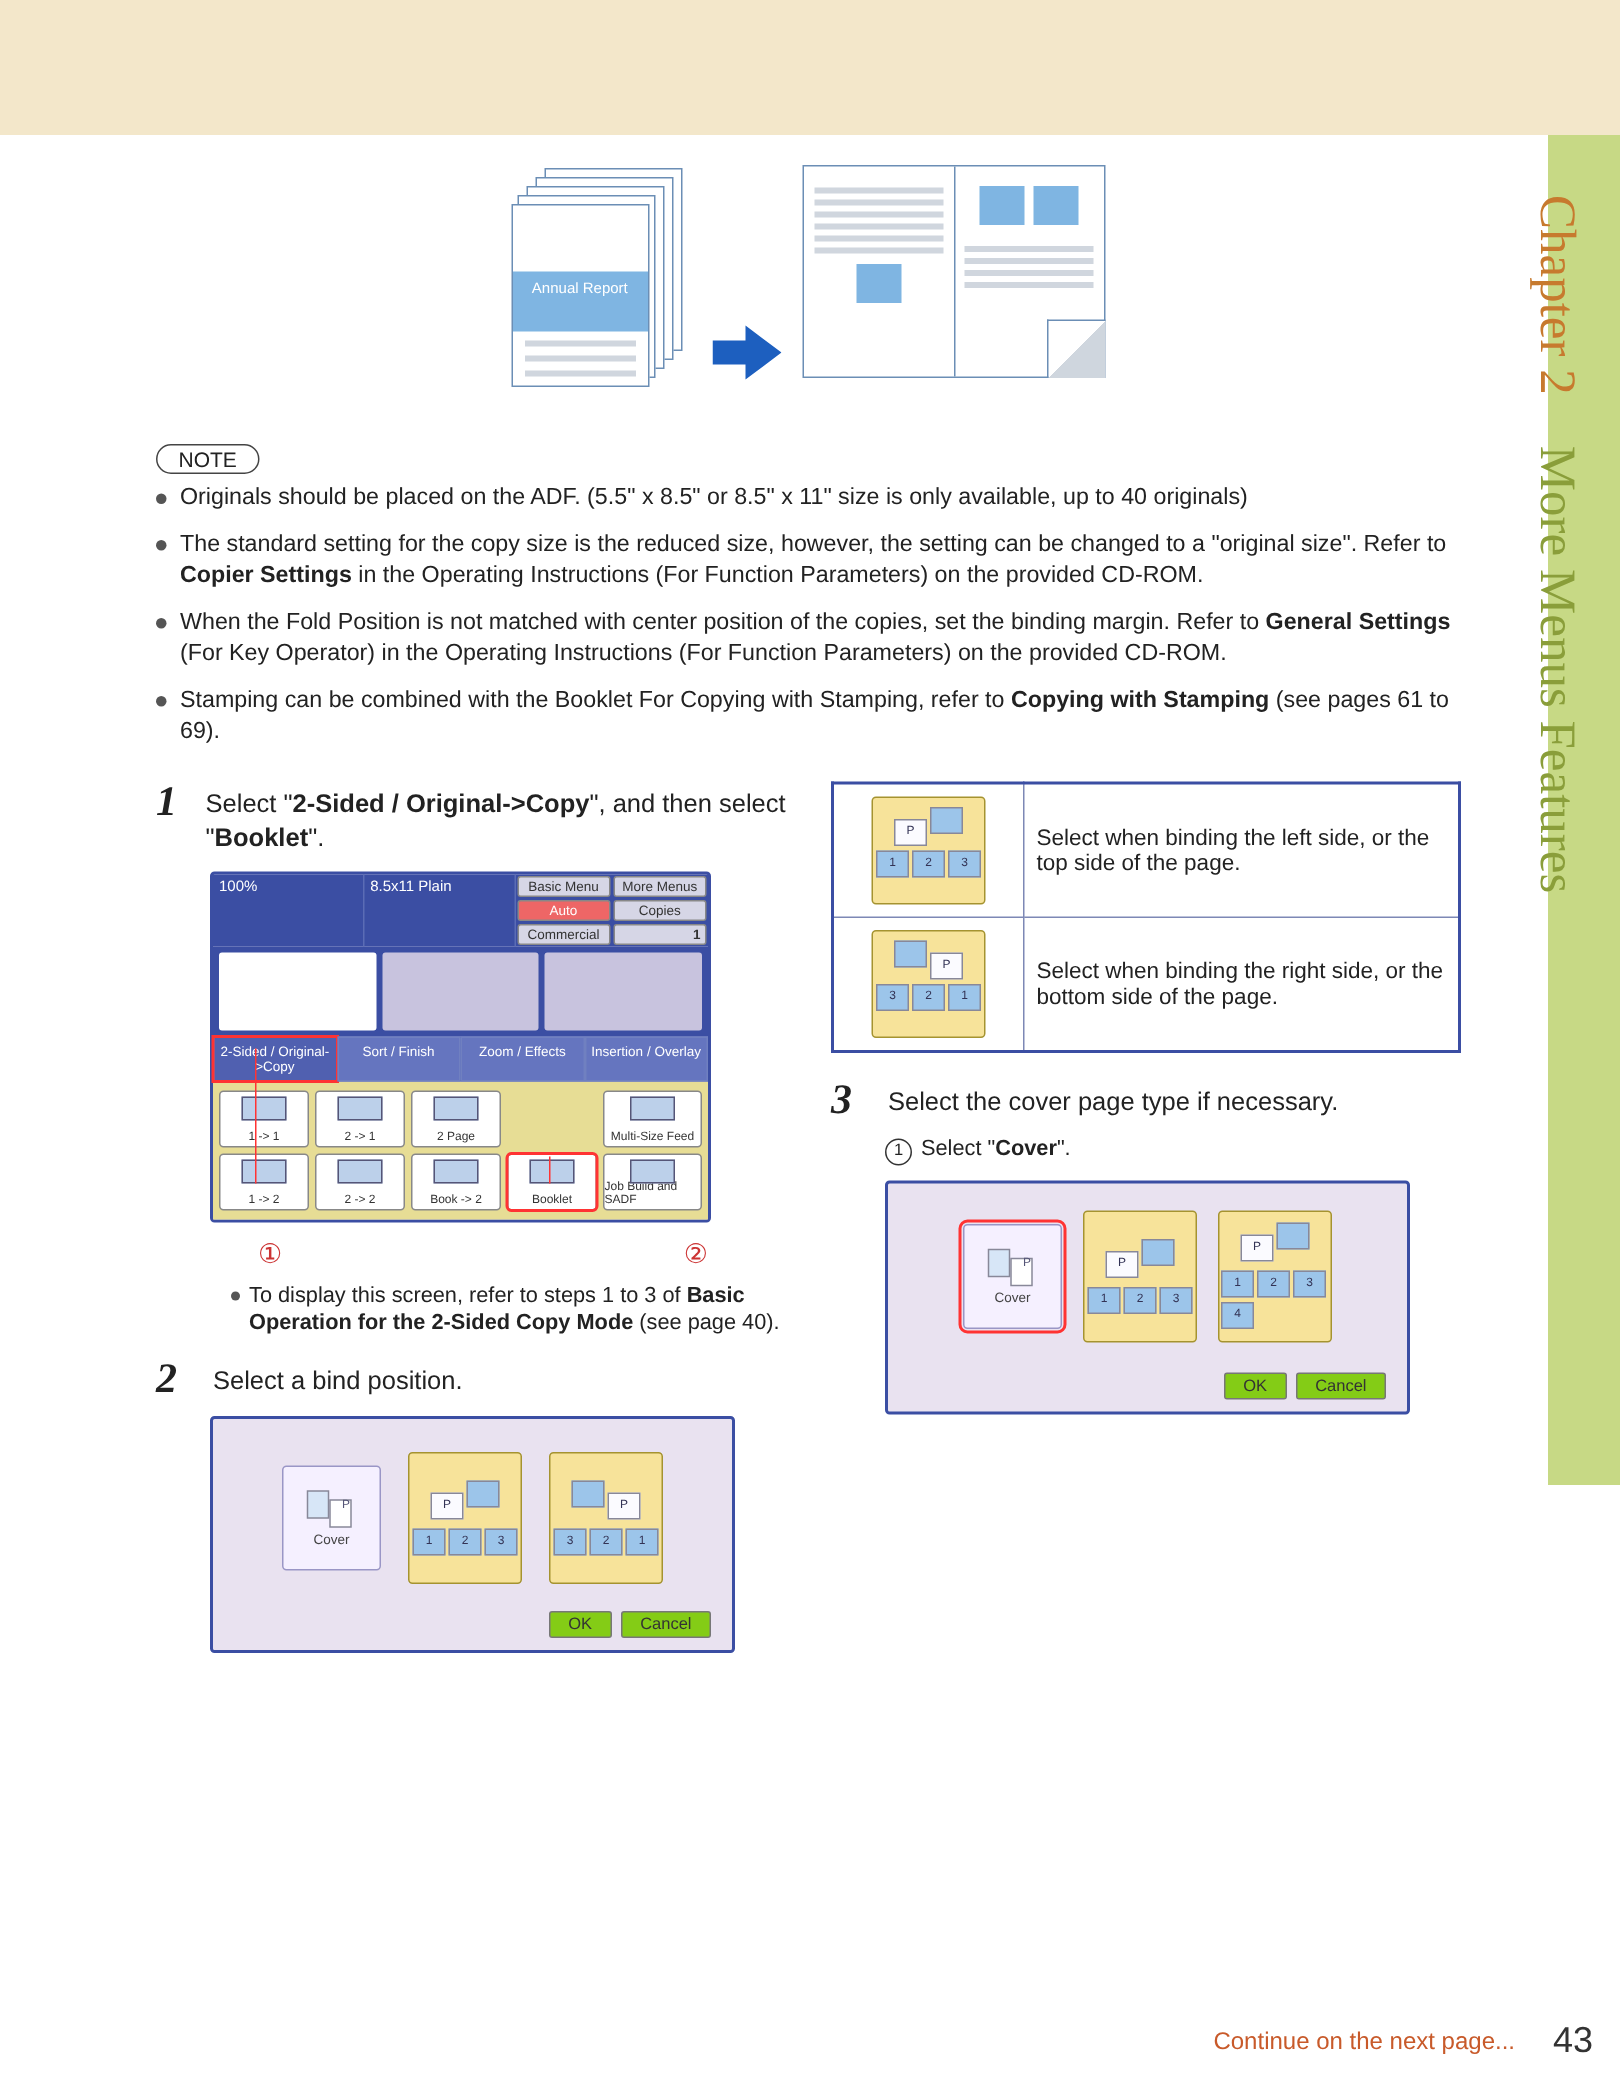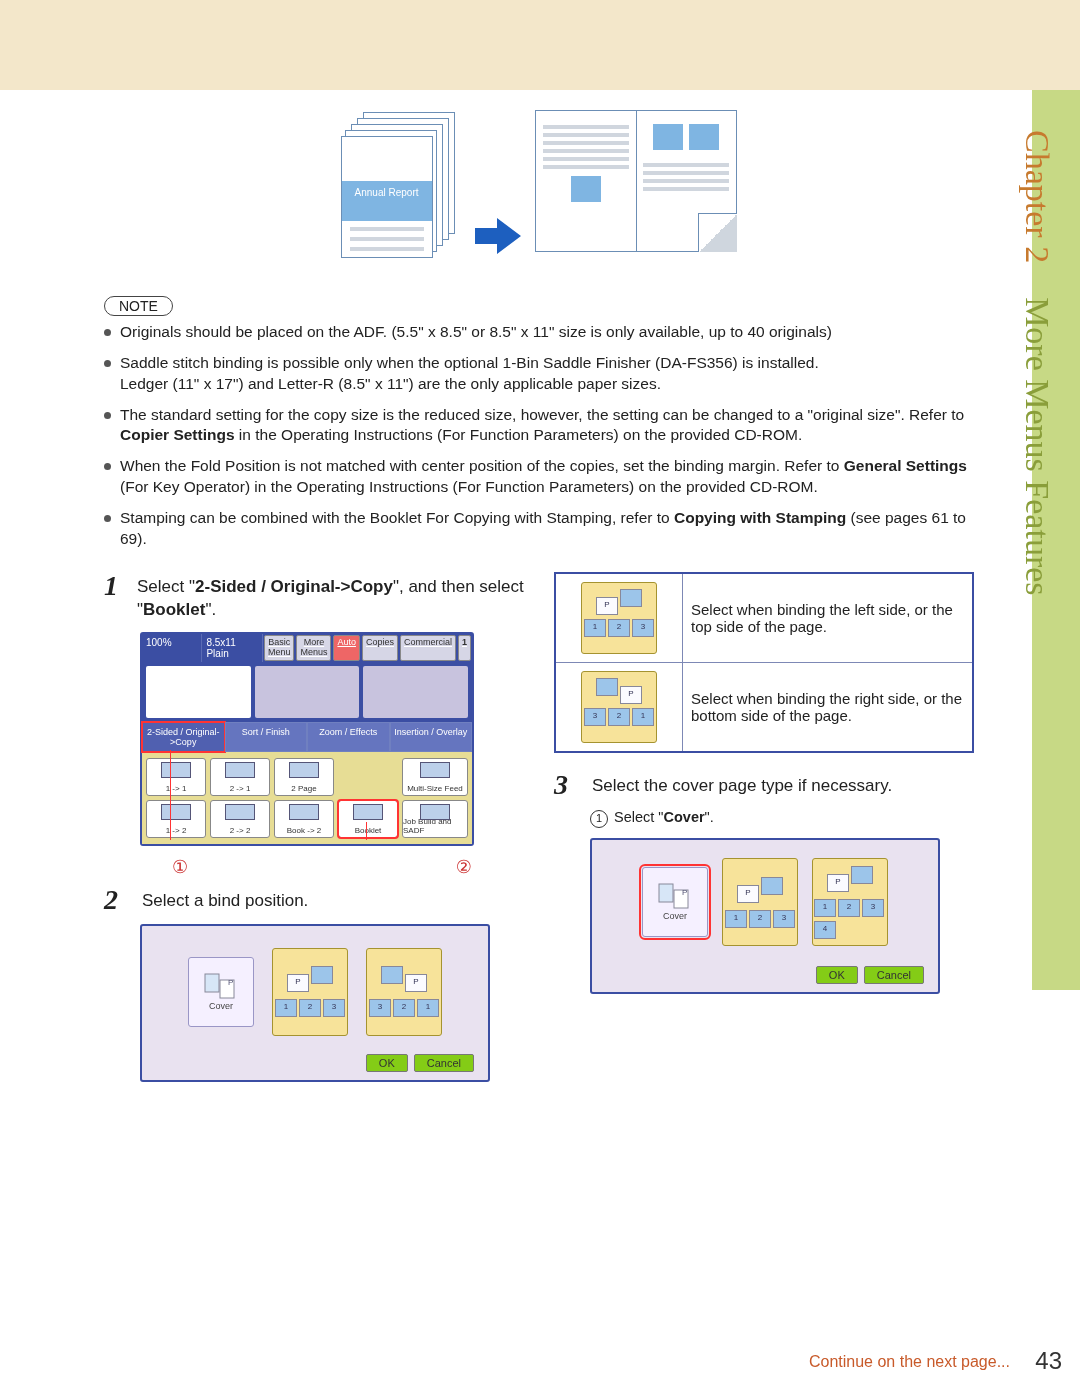--- a/index.html
+++ b/index.html
@@ -184,23 +184,22 @@
   .panel1 { width: 330px; }
   .top1 {
     display:flex;
     background:#3b4ea3;
     color:#fff;
     font-size:10px;
   }
   .top1 .cell{flex:1;padding:3px 4px;border-right:1px solid #5b6cb5;}
   .top1 .right {
     display:flex;
-    flex-direction:row;
+    flex-direction:column;
     flex:1.4;
-    text-decoration:underline;
   }
   .top1 .right .rrow{display:flex}
   .top1 .btn{background:#d6d6e6;color:#333;border:1px solid #888;border-radius:2px;padding:1px 3px;margin:1px;font-size:9px;flex:1;text-align:center}
   .mid1 {
     display:flex;
     background:#3b4ea3;
     padding:4px;
     gap:4px;
   }
   .mid1 .bx{flex:1;background:#c8c3de;height:48px;border-radius:2px;font-size:8px;color:#333;text-align:center;padding:2px}
@@ -321,24 +320,20 @@
         <span class="tl"></span><span class="tl"></span><span class="tl"></span><span class="tl"></span>
       </div>
       <div class="curl"></div>
     </div>
   </div>
 
   <div class="note-badge">NOTE</div>
   <ul class="notes">
     <li>Originals should be placed on the ADF. (5.5" x 8.5" or 8.5" x 11" size is only available, up to 40 originals)</li>
     <li>
-      <span>Saddle stitch binding is possible only when the optional 1-Bin Saddle Finisher (DA-FS356) is installed.</span><br>
-      <span>Ledger (11" x 17") and Letter-R (8.5" x 11") are the only applicable paper sizes.</span>
-    </li>
-    <li>
       <span>The standard setting for the copy size is the reduced size, however, the setting can be changed to a "original size". Refer to </span><span class="bold">Copier Settings</span><span> in the Operating Instructions (For Function Parameters) on the provided CD-ROM.</span>
     </li>
     <li>
       <span>When the Fold Position is not matched with center position of the copies, set the binding margin. Refer to </span><span class="bold">General Settings</span><span> (For Key Operator) in the Operating Instructions (For Function Parameters) on the provided CD-ROM.</span>
     </li>
     <li>
       <span>Stamping can be combined with the Booklet For Copying with Stamping, refer to </span><span class="bold">Copying with Stamping</span><span> (see pages 61 to 69).</span>
     </li>
   </ul>
 
@@ -425,20 +420,23 @@
               </div>
           </div>
         </div>
         <div class="red-line" style="left:30px;top:118px;width:1px;height:90px"></div>
         <div class="red-line" style="left:226px;top:190px;width:1px;height:18px"></div>
       </div>
       <div class="circled">
         <span>①</span>
         <span>②</span>
       </div>
+      <div class="subnote">
+        <span>To display this screen, refer to steps 1 to 3 of </span><span class="bold">Basic Operation for the 2-Sided Copy Mode</span><span> (see page 40).</span>
+      </div>
 
       <div class="step">
         <div class="num">2</div>
         <div class="txt">Select a bind position.</div>
       </div>
       <div class="shot">
         <div class="panel panel2">
           <div class="bp-row">
             <div class="cover-btn">
               <svg width="34" height="26">

